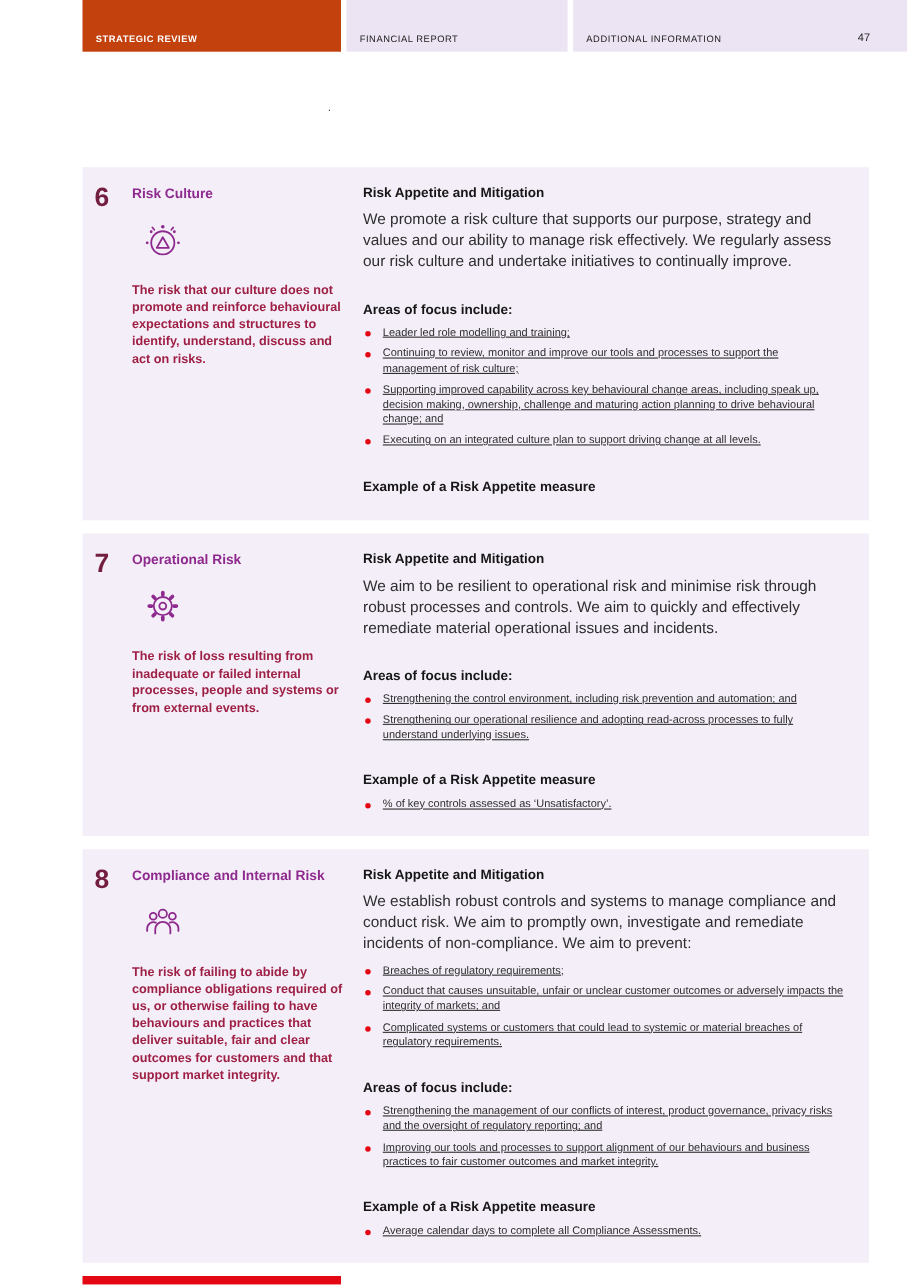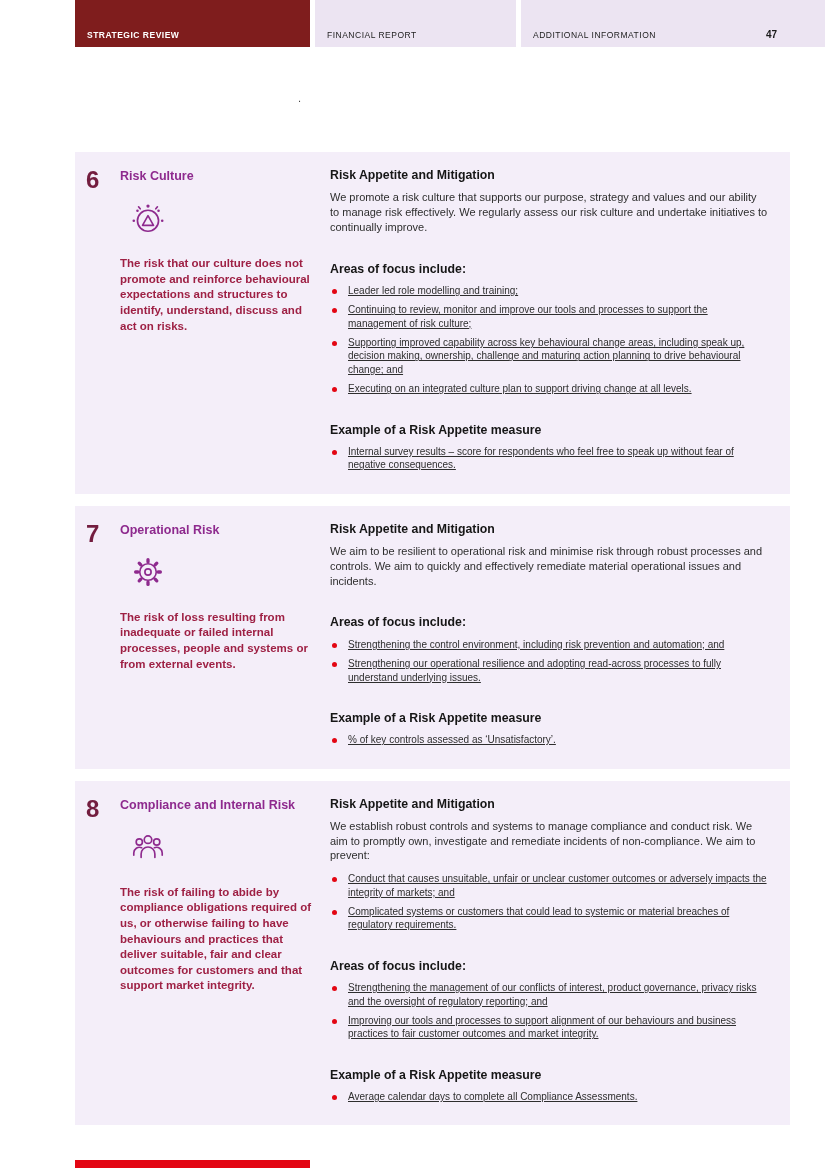--- a/index.html
+++ b/index.html
@@ -5,44 +5,44 @@
   html,body { margin:0; padding:0; background:#ffffff; }
   .page {
     position:relative; width:825px; height:1168px; margin:0 auto;
     background:#ffffff; overflow:hidden;
     font-family:"Liberation Sans", sans-serif; color:#2e2e2e;
   }
 
   
   .tabs { position:absolute; top:0; left:75px; width:750px; height:47px; display:flex; gap:5px; }
   .tab { background:#ece4f2; display:flex; align-items:flex-end; padding:0 0 7px 12px; box-sizing:border-box; }
-  .tab-1 { width:235px; background:#7f1d1d; }
+  .tab-1 { width:235px; background:#c2410c; }
   .tab-2 { width:201px; }
-  .tab-3 { flex:1; justify-content:space-between; padding-right:48px; }
+  .tab-3 { flex:1; justify-content:space-between; padding-right:34px; }
   .tab-label { font-size:8.5px; letter-spacing:0.5px; color:#222222; }
   .tab-1 .tab-label { color:#ffffff; font-weight:700; }
-  .page-num { font-size:10px; font-weight:700; color:#1a1a1a;margin-left:39px; }
+  .page-num { font-size:10px; font-weight:400; color:#1a1a1a;margin-left:39px; }
 
   .stray { position:absolute; left:298px; top:92px; font-size:11px; color:#444; }
 
   
   .content { position:absolute; top:152px; left:75px; width:715px; }
   .card { display:flex; background:#f4eef9; margin-bottom:12px; padding:15px 22px 16px 0; box-sizing:border-box; }
   .left { width:255px; min-width:255px; display:flex; }
   .num { width:45px; box-sizing:border-box; padding-left:11px; font-size:24px; font-weight:700; color:#731d3f; line-height:1.05; }
   .left-body { flex:1; padding-right:16px; }
   .title { margin:2px 0 8px; font-size:12.5px; font-weight:700; color:#8e2a8e; line-height:1.2; }
   .icon { display:inline-block; margin:4px 0 12px 6px; width:44px; height:44px; }
   .icon svg { display:block; }
   .desc { margin:0; font-size:11.5px; font-weight:700; color:#9e2044; line-height:1.36; }
 
   .right { flex:1; min-width:0; }
   .rh { margin:27px 0 7px; font-size:12.3px; font-weight:700; color:#161616; line-height:1.25; }
   .right .rh:first-child { margin-top:1px; }
-  .rp { margin:0 0 9px; font-size:11px; line-height:1.34; color:#2e2e2e; }
+  .rp { margin:0 0 9px; font-size:14px; line-height:1.34; color:#2e2e2e; }
   .bullets { list-style:none; margin:0 0 2px; padding:0; }
   .bullets li { position:relative; padding-left:18px; margin-bottom:6px; font-size:10px; line-height:1.34; color:#2e2e2e;text-decoration:underline; }
   .bullets li::before { content:''; position:absolute; left:2px; top:5px; width:5px; height:5px; border-radius:50%; background:#e30613; }
 
   
   .footer-bar { position:absolute; left:75px; bottom:0; width:235px; height:8px; background:#e30613; }
 
   
   .ic { stroke:#8e2a8e; fill:none; stroke-width:1.8; stroke-linecap:round; stroke-linejoin:round; }
   .ic-fill { fill:#8e2a8e; stroke:none; }
@@ -95,23 +95,20 @@
           <h4 class="rh">Risk Appetite and Mitigation</h4>
           <p class="rp">We promote a risk culture that supports our purpose, strategy and values and our ability to manage risk effectively. We regularly assess our risk culture and undertake initiatives to continually improve.</p>
           <h4 class="rh">Areas of focus include:</h4>
           <ul class="bullets">
             <li>Leader led role modelling and training;</li>
             <li>Continuing to review, monitor and improve our tools and processes to support the management of risk culture;</li>
             <li>Supporting improved capability across key behavioural change areas, including speak up, decision making, ownership, challenge and maturing action planning to drive behavioural change; and</li>
             <li>Executing on an integrated culture plan to support driving change at all levels.</li>
           </ul>
           <h4 class="rh">Example of a Risk Appetite measure</h4>
-          <ul class="bullets">
-            <li>Internal survey results – score for respondents who feel free to speak up without fear of negative consequences.</li>
-          </ul>
         </div>
     </section>
 
     <section class="card">
       <div class="left">
         <div class="num">7</div>
         <div class="left-body">
           <h3 class="title">Operational Risk</h3>
           <span class="icon">
             <svg viewBox="0 0 48 48" width="44" height="44">
@@ -160,20 +157,21 @@
               <path class="ic" d="M16.5 35.5 v-4 a7.5 7.5 0 0 1 15 0 v4"></path>
             </svg>
           </span>
           <p class="desc">The risk of failing to abide by compliance obligations required of us, or otherwise failing to have behaviours and practices that deliver suitable, fair and clear outcomes for customers and that support market integrity.</p>
         </div>
       </div>
       <div class="right">
           <h4 class="rh">Risk Appetite and Mitigation</h4>
           <p class="rp">We establish robust controls and systems to manage compliance and conduct risk. We aim to promptly own, investigate and remediate incidents of non-compliance. We aim to prevent:</p>
           <ul class="bullets">
+            <li>Breaches of regulatory requirements;</li>
             <li>Conduct that causes unsuitable, unfair or unclear customer outcomes or adversely impacts the integrity of markets; and</li>
             <li>Complicated systems or customers that could lead to systemic or material breaches of regulatory requirements.</li>
           </ul>
           <h4 class="rh">Areas of focus include:</h4>
           <ul class="bullets">
             <li>Strengthening the management of our conflicts of interest, product governance, privacy risks and the oversight of regulatory reporting; and</li>
             <li>Improving our tools and processes to support alignment of our behaviours and business practices to fair customer outcomes and market integrity.</li>
           </ul>
           <h4 class="rh">Example of a Risk Appetite measure</h4>
           <ul class="bullets">

